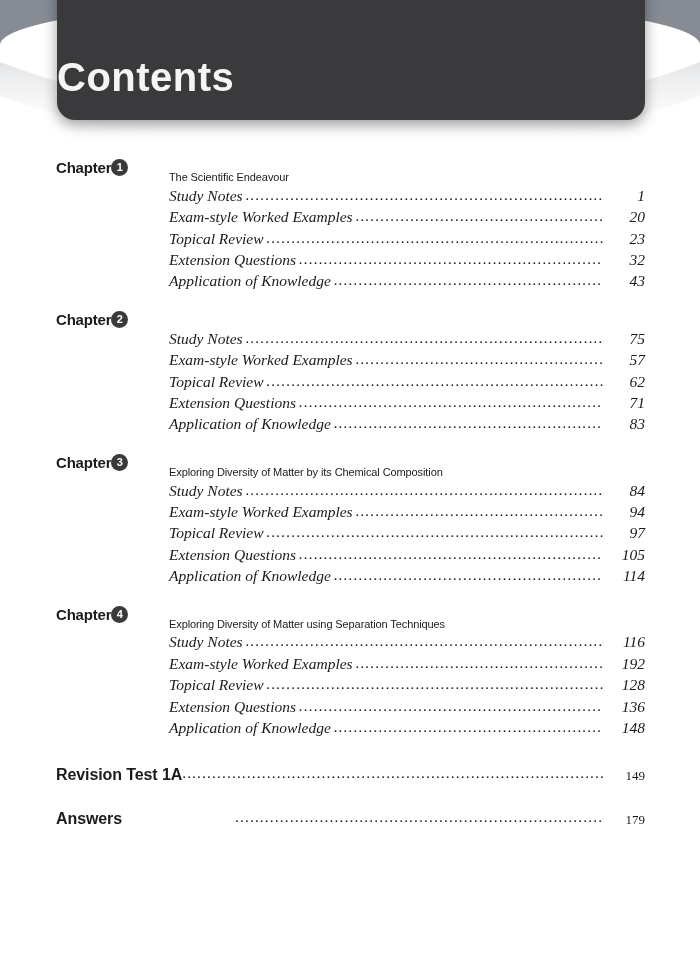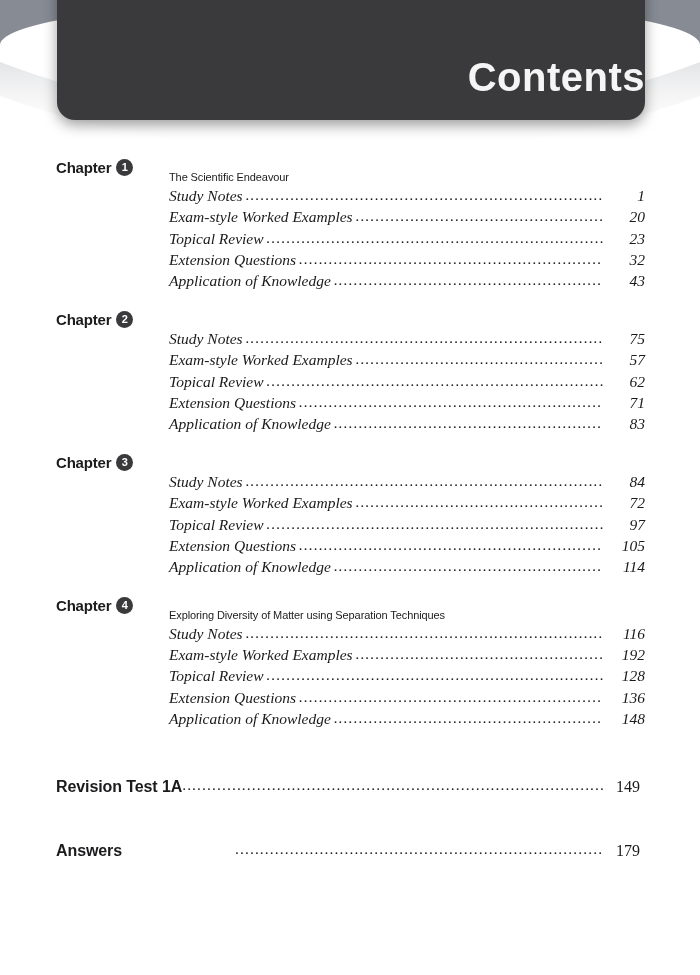--- a/index.html
+++ b/index.html
@@ -47,21 +47,21 @@
     background: #3a3a3c;
     border-radius: 18px;
     z-index: 3;
     box-shadow: 0 5px 14px rgba(0,0,0,0.38);
   }
   #header-title {
     position: absolute;
     left: 0;
     right: 0;
     bottom: 20px;
-    text-align: right;
+    text-align: left;
     color: #f5f5f5;
     font-size: 40px;
     font-weight: bold;
     letter-spacing: 0.5px;
     font-family: "Liberation Sans", sans-serif;
   }
 
   
   #toc {
     position: absolute;
@@ -80,21 +80,20 @@
   .chapter-head {
     display: flex;
     align-items: flex-start;
   }
   .chapter-label-col {
     width: 113px;
     padding-left: 56px;
     box-sizing: border-box;
     display: flex;
     align-items: center;
-    gap: 5px;
     flex: none;
     padding-top: 1px;
   }
   .chapter-word {
     font-size: 15px;
     font-weight: bold;
     color: #1b1b1d;
     letter-spacing: -0.2px;
     white-space: nowrap;
   }
@@ -173,39 +172,38 @@
     padding-right: 55px;
     margin-top: 26px;
   }
   .footer-text {
     font-size: 16px;
     font-weight: bold;
     color: #1b1b1d;
     letter-spacing: -0.1px;
     white-space: nowrap;
     font-family: "Liberation Sans", sans-serif;
-    margin-top: 20px;
   }
   .footer-leader {
     flex: 1 1 auto;
     overflow: hidden;
     white-space: nowrap;
     font-family: "Liberation Serif", serif;
     font-size: 15.5px;
     color: #1a1a1a;
     letter-spacing: 1.1px;
     position: relative;
     top: -2px;
   }
   .footer-page {
     width: 34px;
-    text-align: center;
+    text-align: right;
     flex: none;
     font-family: "Liberation Serif", serif;
-    font-size: 16px;
+    font-size: 13px;
     color: #1a1a1a;
     padding-left: 8px;
   }
 </style>
 </head>
 <body style="background: rgb(135, 139, 148);">
 
 <div id="page-sheet" style="background: rgb(255, 255, 255);"></div>
 
 <svg id="page-curve-shadow" viewBox="0 0 700 140" preserveAspectRatio="none">
@@ -304,33 +302,34 @@
           <span class="entry-page">83</span>
         </div>
       </div>
     </div>
     <div class="chapter-block">
       <div class="chapter-head">
         <div class="chapter-label-col">
           <span class="chapter-word">Chapter</span>
           <span class="chapter-badge" style="background: rgb(58, 58, 60);">3</span>
         </div>
+        <div class="chapter-title">Exploring Diversity of Matter by its Chemical Composition</div>
       </div>
       <div class="entries">
         <div class="entry-row">
           <span class="entry-text">Study Notes</span>
           <span class="entry-gap"></span>
           <span class="entry-leader">........................................................................................................................................................................................................</span>
           <span class="entry-page">84</span>
         </div>
         <div class="entry-row">
           <span class="entry-text">Exam-style Worked Examples</span>
           <span class="entry-gap"></span>
           <span class="entry-leader">........................................................................................................................................................................................................</span>
-          <span class="entry-page">72</span>
+          <span class="entry-page">94</span>
         </div>
         <div class="entry-row">
           <span class="entry-text">Topical Review</span>
           <span class="entry-gap"></span>
           <span class="entry-leader">........................................................................................................................................................................................................</span>
           <span class="entry-page">97</span>
         </div>
         <div class="entry-row">
           <span class="entry-text">Extension Questions</span>
           <span class="entry-gap"></span>

